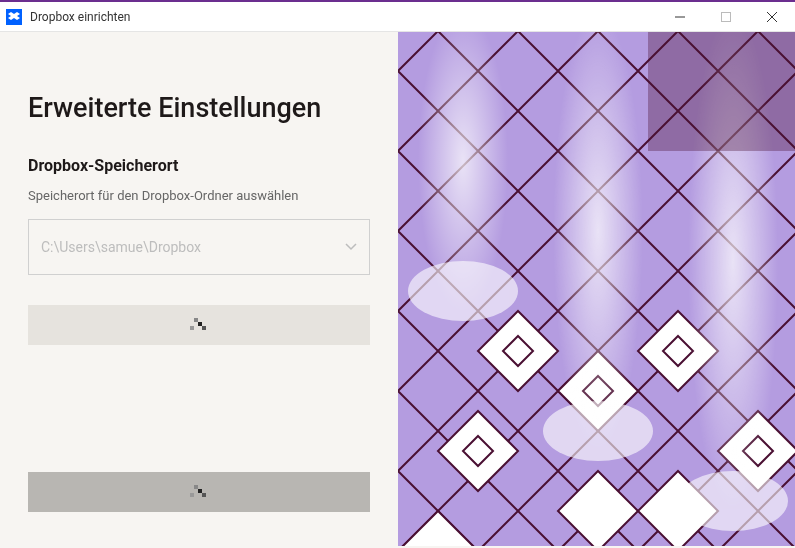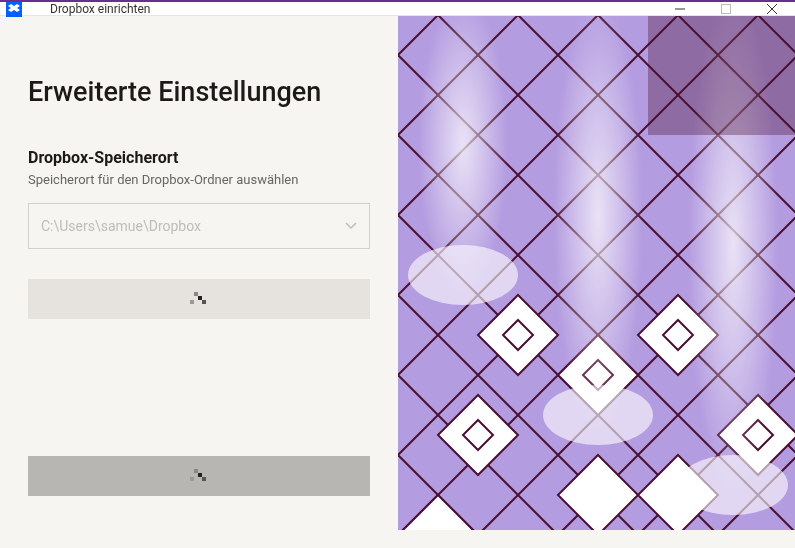--- a/index.html
+++ b/index.html
@@ -5,27 +5,26 @@
     * { margin: 0; padding: 0; box-sizing: border-box; }
     body {
       width: 795px;
       height: 548px;
       font-family: -apple-system, BlinkMacSystemFont, "Segoe UI", Roboto, sans-serif;
       background: #f7f5f2;
       overflow: hidden;
       border-top: 2px solid #6b2e8f;
     }
     .window-header {
-      height: 14px;
+      height: 30px;
       background: #fff;
       display: flex;
       align-items: center;
       padding: 0 0 0 6px;
       border-bottom: 1px solid #e5e5e5;
-      gap: 20px;
     }
     .window-icon {
       width: 16px;
       height: 16px;
       background: #0061ff;
       display: flex;
       align-items: center;
       justify-content: center;
       margin-right: 8px;
     }
@@ -54,38 +53,39 @@
     .left-panel {
       width: 398px;
       padding: 60px 28px 20px 28px;
       display: flex;
       flex-direction: column;
     }
     .page-title {
       font-size: 27px;
       font-weight: 500;
       color: #1e1919;
-      margin-bottom: 40px;
+      margin-bottom: 32px;
     }
     .section-title {
       font-size: 16px;
       font-weight: 700;
       color: #1e1919;
       margin-bottom: 4px;
     }
     .section-desc {
       font-size: 13px;
       color: #666;
       line-height: 1.4;
       margin-bottom: 14px;
+      margin-top: 8px;
     }
     .path-select {
       border: 1px solid #d0d0d0;
       background: #f7f5f2;
-      height: 46px;
+      height: 56px;
       display: flex;
       align-items: center;
       padding: 0 12px;
       margin-bottom: 30px;
       position: relative;
     }
     .path-text {
       color: #bdbdbd;
       font-size: 14px;
       flex: 1;

